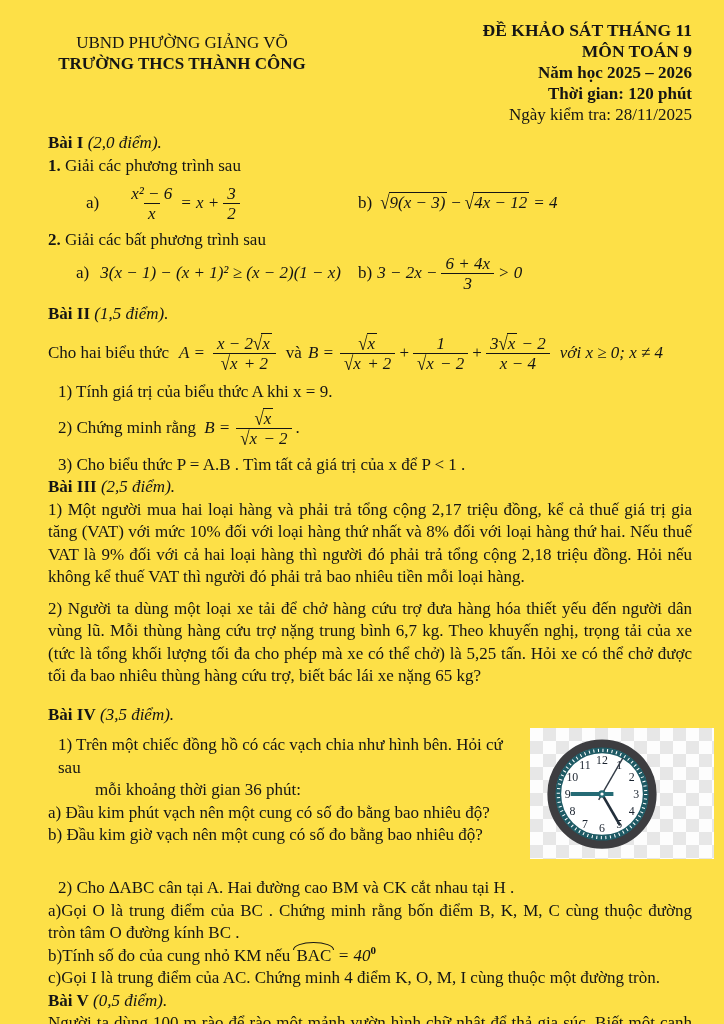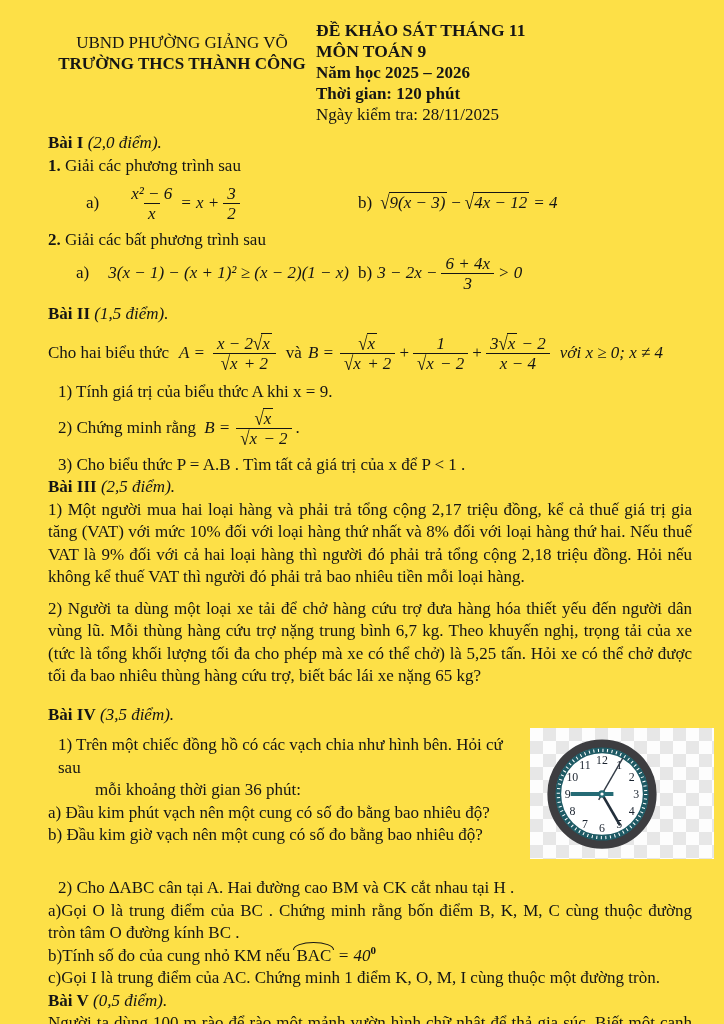--- a/index.html
+++ b/index.html
@@ -11,21 +11,21 @@
     font-size:17px; line-height:22.5px;
     padding:20px 32px 0 48px;
   }
   .b { font-weight:bold; }
   .i { font-style:italic; }
   .just { text-align:justify; }
 
   
   .hdr { display:flex; align-items:flex-start; }
   .hdr-left { width:268px; text-align:center; line-height:21px; padding-top:12px; }
-  .hdr-right { flex:1; text-align:left; line-height:21px; }
+  .hdr-right { flex:1; text-align:right; line-height:21px; }
   .hdr-right .ln1,.hdr-right .ln2 { font-size:17.5px; }
 
   
   .sec-title { margin-top:7px; }
 
   
   .eqrow { display:flex; align-items:center; }
   .c1 { display:flex; align-items:center; width:310px; }
   .c2 { display:flex; align-items:center; }
   .frac { display:inline-flex; flex-direction:column; text-align:center;
@@ -102,21 +102,21 @@
       <span class="mi" style="margin-left:4px;">= 4</span>
     </div>
   </div>
   <div>
     <span class="b">2.</span>
     <span>Giải các bất phương trình sau</span>
   </div>
   <div class="eqrow" style="height:44px;">
     <div class="c1">
       <span style="margin-left:28px;">a)</span>
-      <span class="mi" style="margin-left:19px;">3(x − 1) − (x + 1)² ≥ (x − 2)(1 − x)</span>
+      <span class="mi" style="margin-left:11px;">3(x − 1) − (x + 1)² ≥ (x − 2)(1 − x)</span>
     </div>
     <div class="c2">
       <span>b)</span>
       <span class="mi" style="margin-left:5px;">3 − 2x −</span>
       <span class="frac mi">
         <span class="num">6 + 4x</span>
         <span class="den">3</span>
       </span>
       <span class="mi">&gt; 0</span>
     </div>
@@ -205,21 +205,21 @@
   <div style="margin-top:8px;" class="item-indent">1) Trên một chiếc đồng hồ có các vạch chia như hình bên. Hỏi cứ sau</div>
   <div style="padding-left:47px;">mỗi khoảng thời gian 36 phút:</div>
   <div>a) Đầu kim phút vạch nên một cung có số đo bằng bao nhiêu độ?</div>
   <div>b) Đầu kim giờ vạch nên một cung có số đo bằng bao nhiêu độ?</div>
 
   <div style="clear:both; padding-top:14px;" class="item-indent">2) Cho ∆ABC cân tại A. Hai đường cao BM và CK cắt nhau tại H .</div>
   <div class="just">a)Gọi O là trung điểm của BC . Chứng minh rằng bốn điểm B, K, M, C cùng thuộc đường tròn tâm O đường kính BC .</div>
   <div>
     <span>b)Tính số đo của cung nhỏ KM nếu </span><span class="arch">BAC</span><span class="mi"> = 40</span><sup class="deg b">0</sup>
   </div>
-  <div>c)Gọi I là trung điểm của AC. Chứng minh 1 điểm K, O, M, I cùng thuộc một đường tròn.</div>
+  <div>c)Gọi I là trung điểm của AC. Chứng minh 4 điểm K, O, M, I cùng thuộc một đường tròn.</div>
 
   <div>
     <span class="b">Bài V</span>
     <span class="i">(0,5 điểm).</span>
   </div>
   <div class="just">Người ta dùng 100 m rào để rào một mảnh vườn hình chữ nhật để thả gia súc. Biết một cạnh của hình chữ nhật là bức tường (không phải rào). Tính diện tích lớn nhất của mảnh vườn để có thể rào được?</div>
 
 </div>
 
 </body></html>

